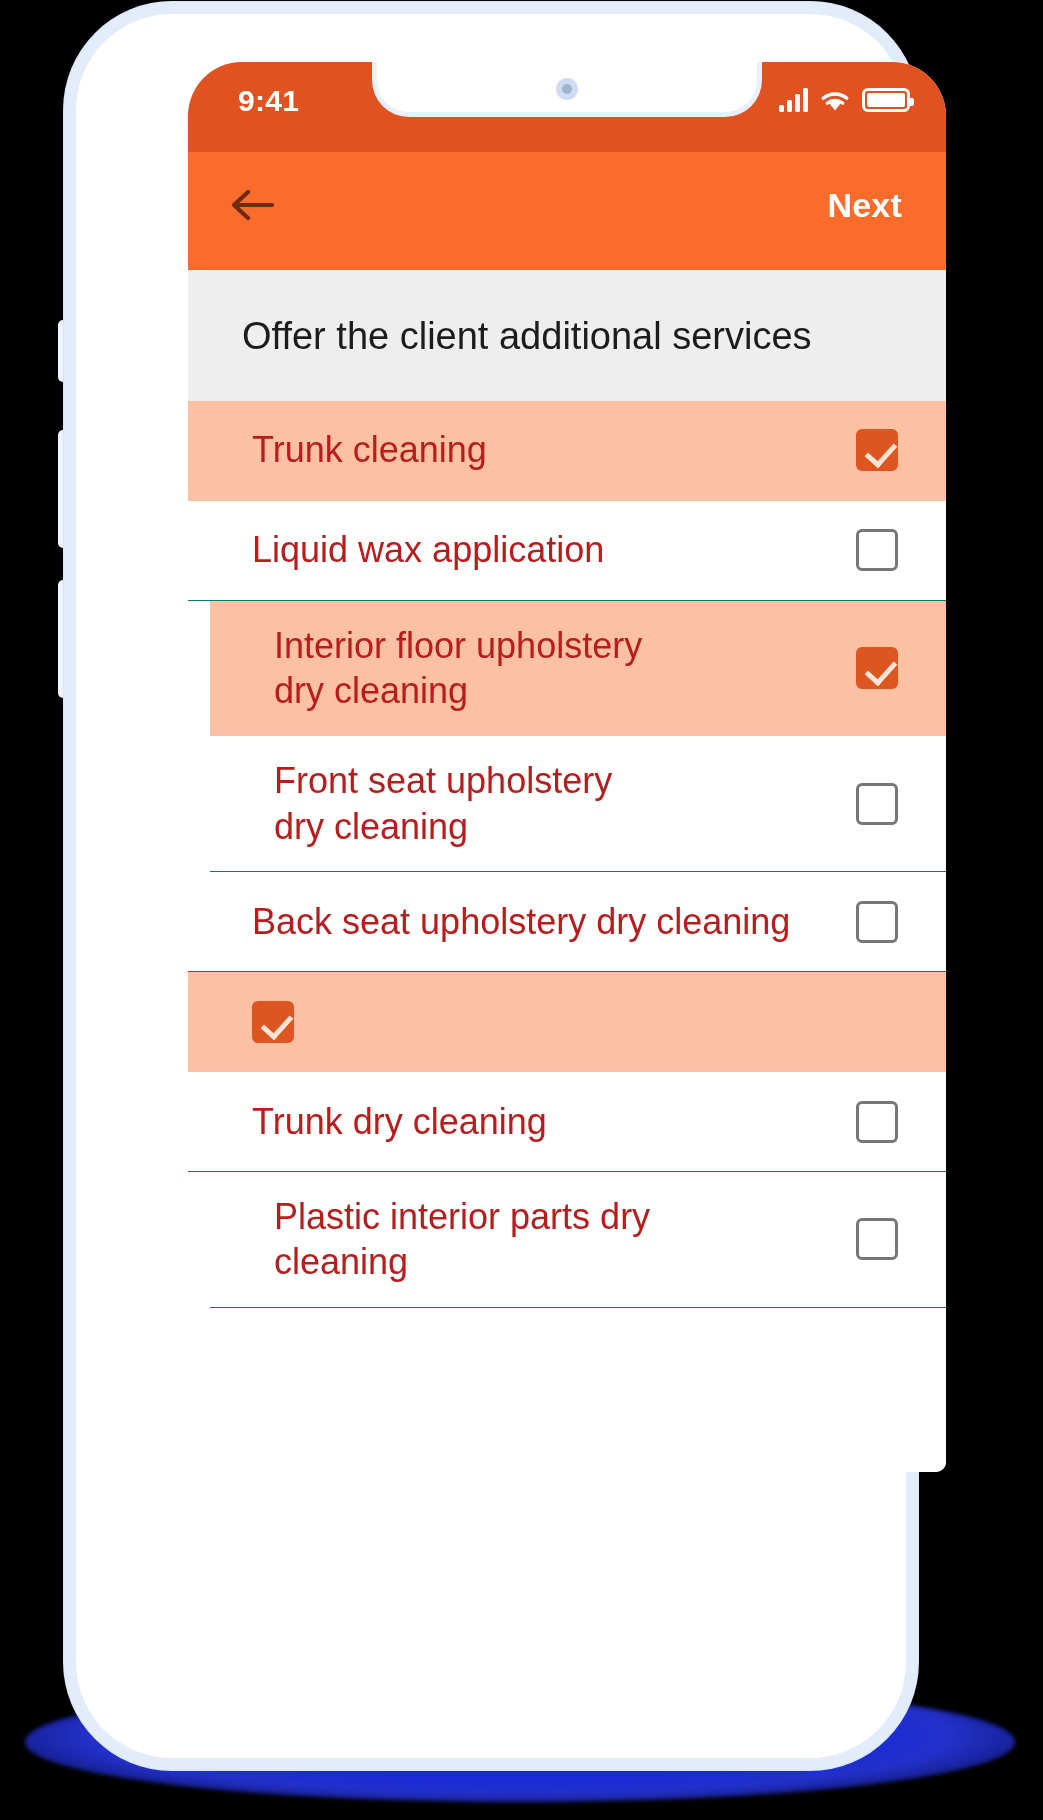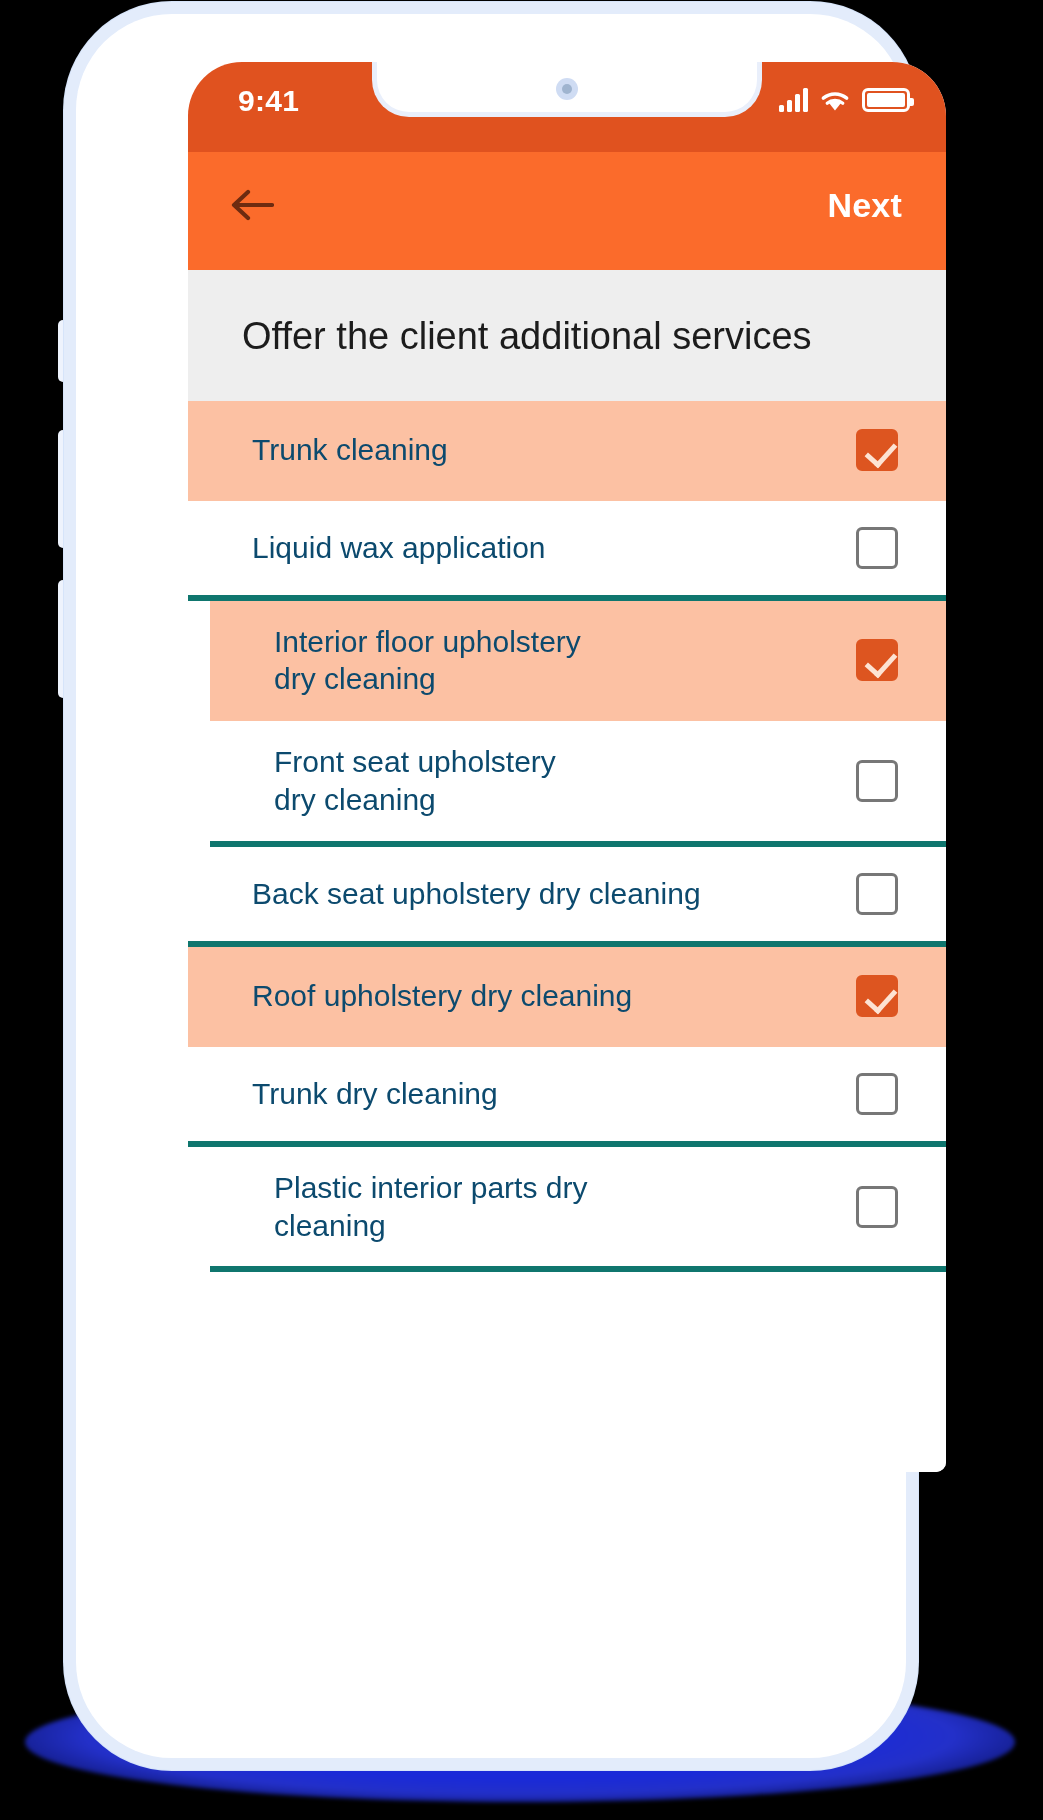--- a/index.html
+++ b/index.html
@@ -192,34 +192,34 @@
 
   
   .service-list { background: #ffffff; }
 
   .service-row {
     display: flex;
     align-items: center;
     justify-content: space-between;
     padding: 0 48px 0 64px;
     min-height: 100px;
-    border-bottom: 6px solid #0f766e;
+    border-bottom: 1px solid #0f766e;
     background: #ffffff;
     cursor: pointer;
   }
   .service-row.selected {
     background: #fcc1a3;
     border-bottom: 1px solid #fcc1a3;
   }
   .service-row.two-line { min-height: 118px; margin-left: 22px; }
 
   .service-label {
-    font-size: 30px;
+    font-size: 36px;
     line-height: 1.26;
-    color: #0c4a6e;
+    color: #b91c1c;
     padding: 22px 0;
     max-width: 540px;
     white-space: pre-line;
   }
 
   
   .cb {
     width: 42px;
     height: 42px;
     flex: 0 0 42px;
@@ -319,21 +319,20 @@
           <div class="service-row two-line">
             <div class="service-label">Front seat upholstery
 dry cleaning</div>
             <div class="cb"></div>
           </div>
           <div class="service-row">
             <div class="service-label">Back seat upholstery dry cleaning</div>
             <div class="cb"></div>
           </div>
           <div class="service-row selected">
-            <div class="service-label">Roof upholstery dry cleaning</div>
             <div class="cb checked"></div>
           </div>
           <div class="service-row">
             <div class="service-label">Trunk dry cleaning</div>
             <div class="cb"></div>
           </div>
           <div class="service-row two-line">
             <div class="service-label">Plastic interior parts dry
 cleaning</div>
             <div class="cb"></div>

